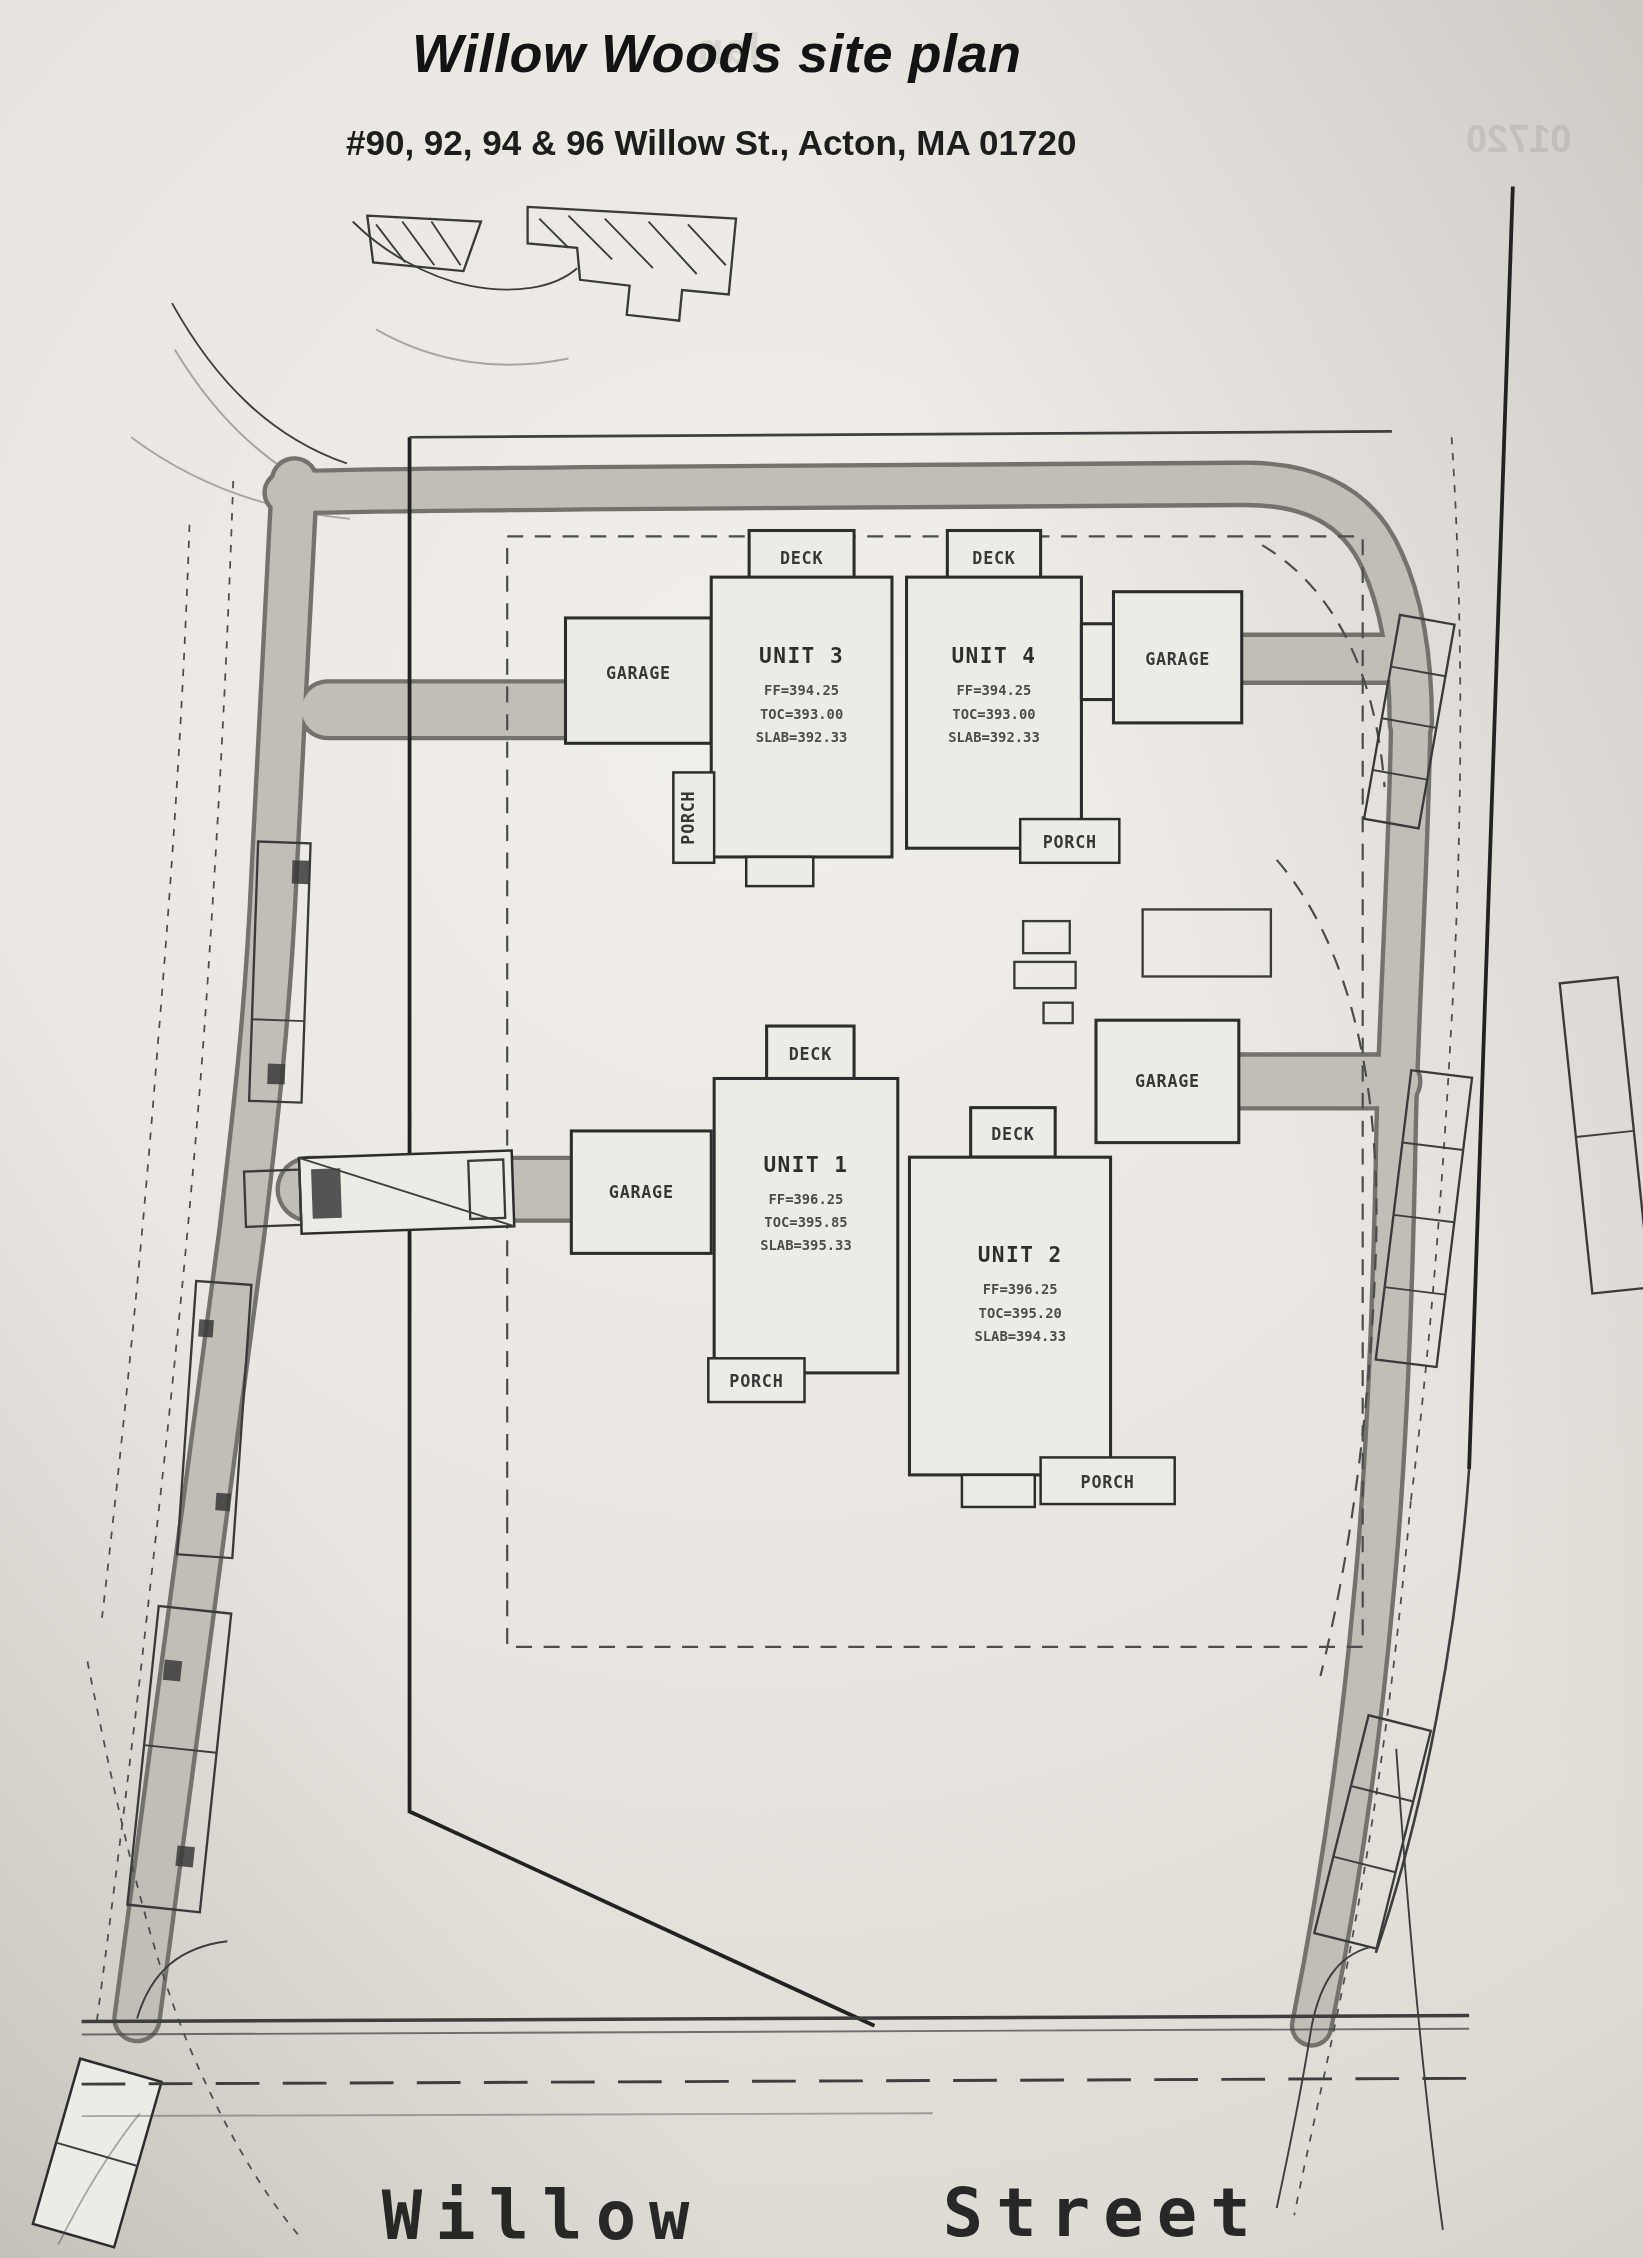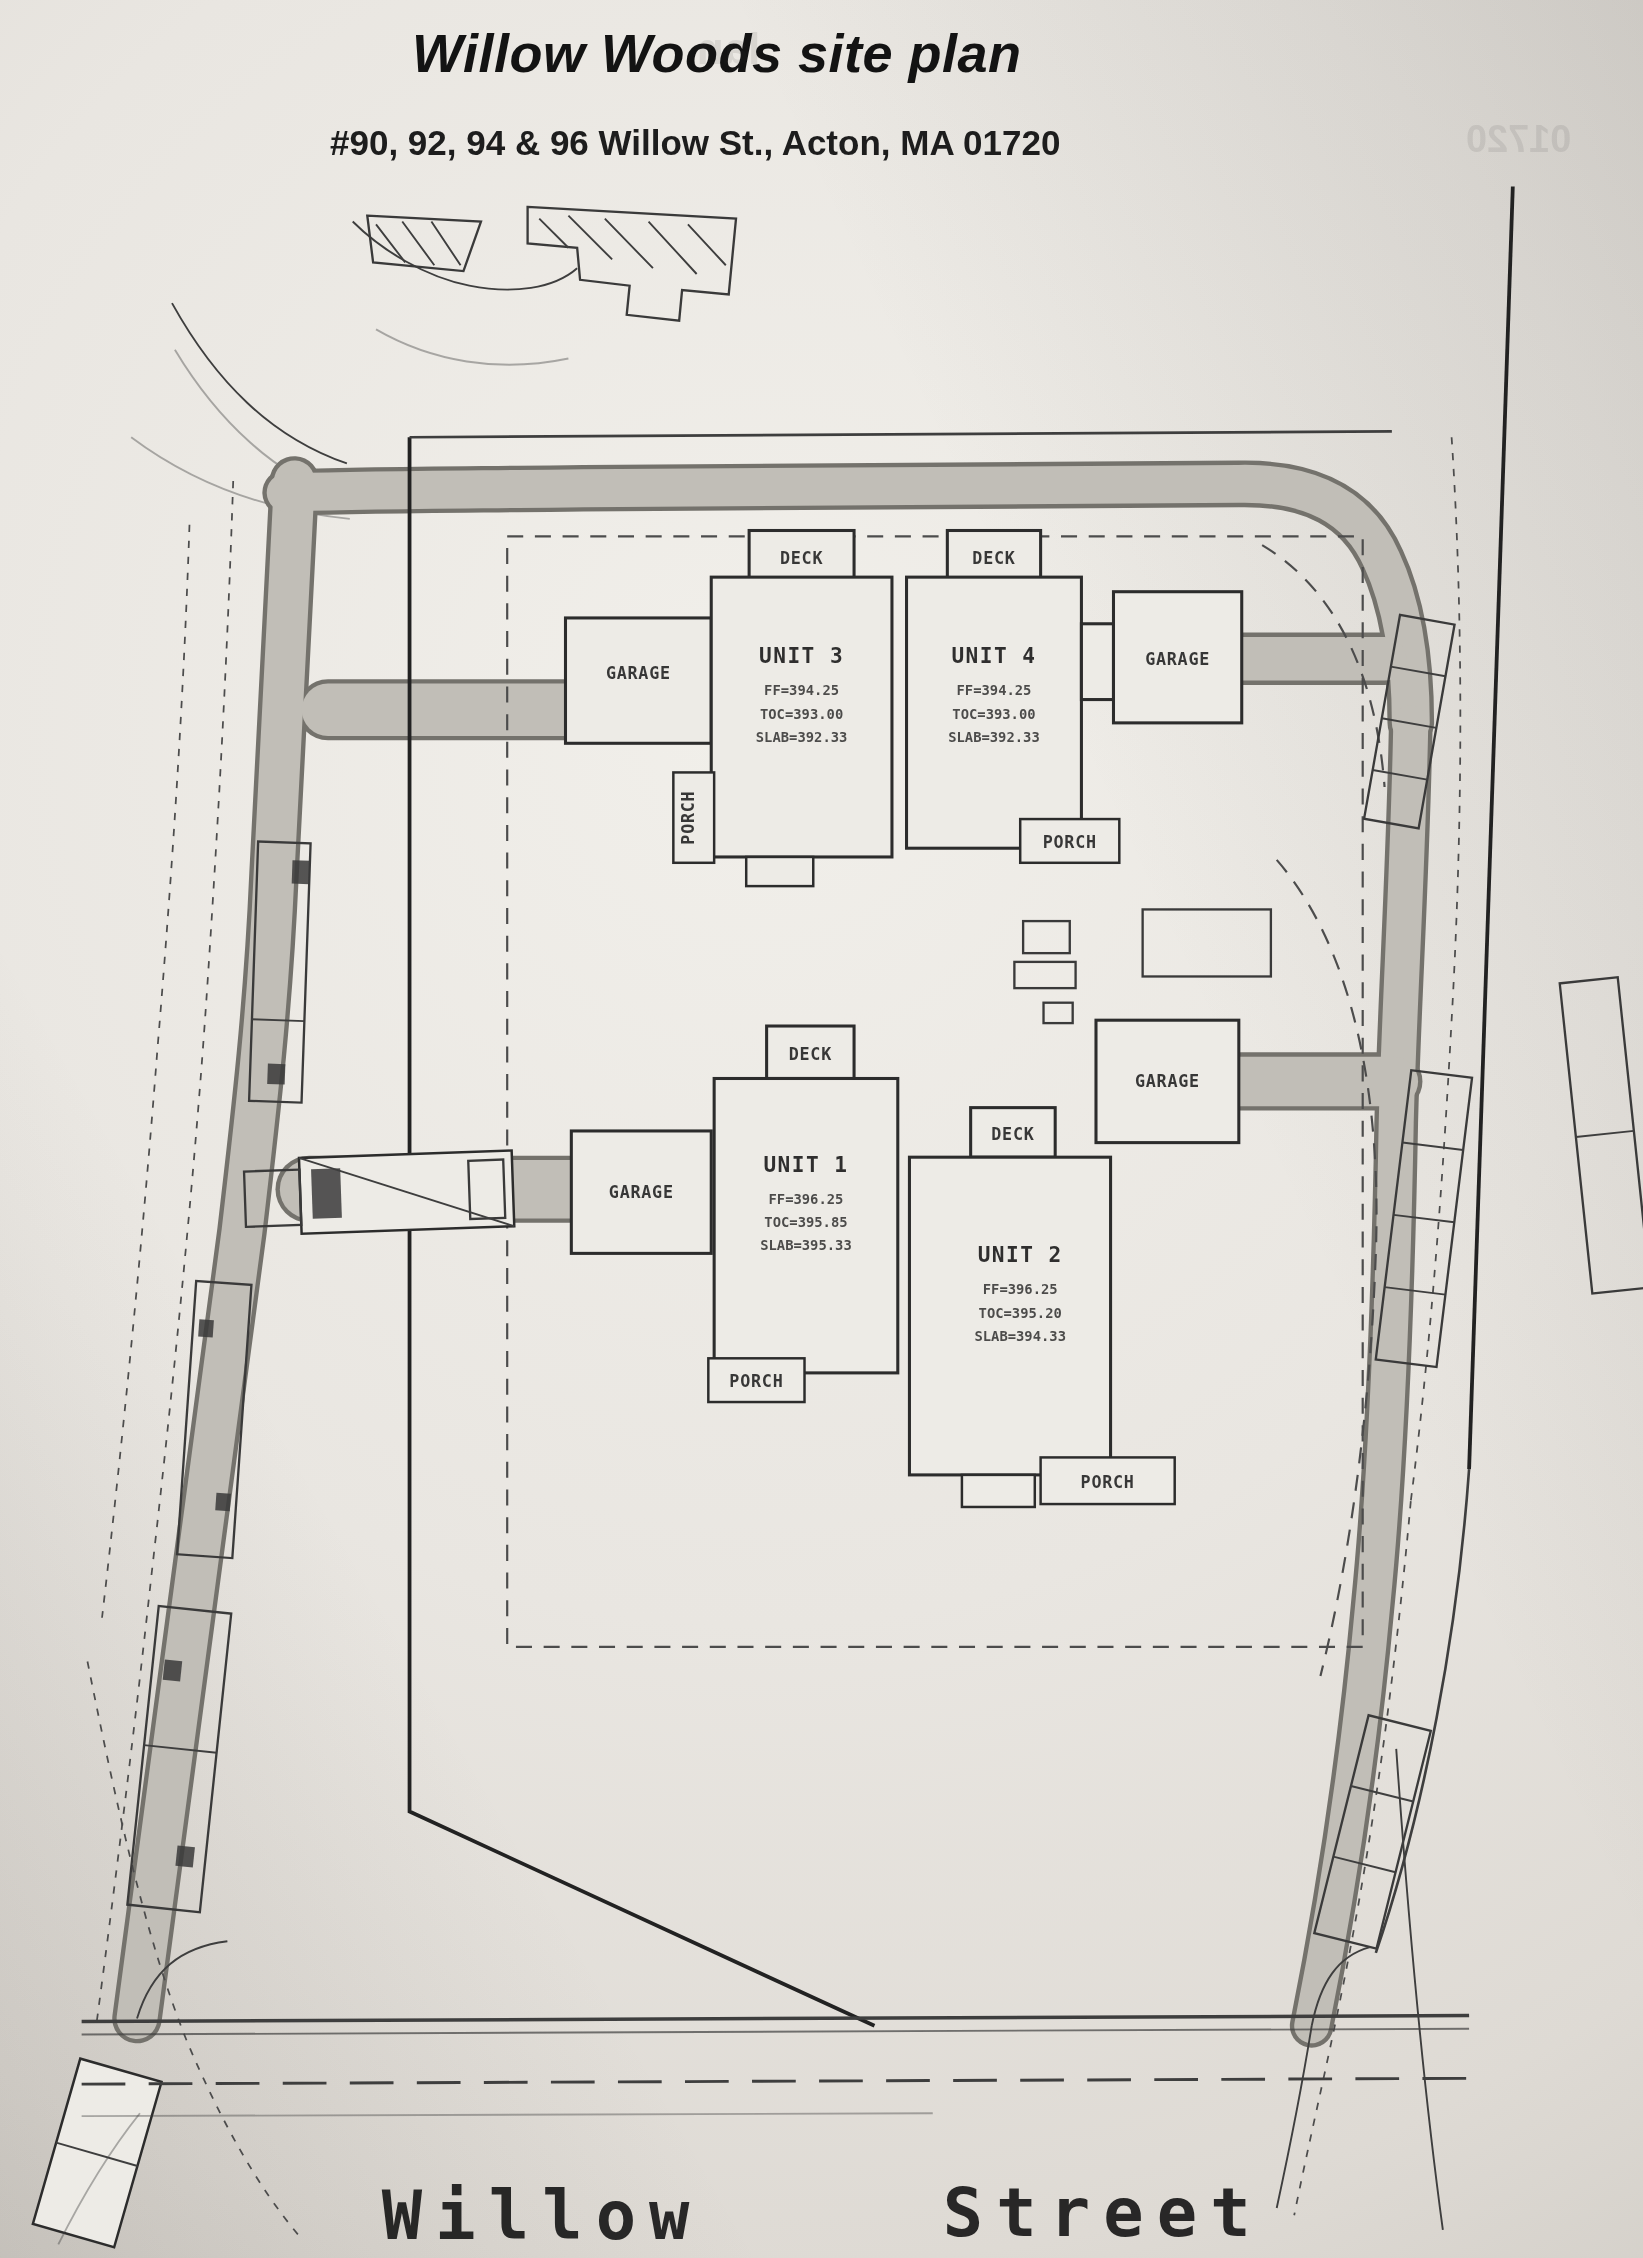--- a/index.html
+++ b/index.html
@@ -9,21 +9,21 @@
       linear-gradient(245deg, rgba(80,76,70,.16), rgba(80,76,70,0) 34%),
       linear-gradient(60deg, rgba(80,76,70,.14), rgba(80,76,70,0) 26%),
       radial-gradient(130% 95% at 46% 32%, #f1efea 0%, #e9e6e1 42%, #dedad4 72%, #c8c4bd 100%);
     font-family:"Liberation Sans", sans-serif;
   }
   .title {
     position:absolute; left:412px; top:22px; font-size:54px; font-weight:bold;
     letter-spacing:0.5px; color:#131313; white-space:nowrap;font-style:italic;
   }
   .subtitle {
-    position:absolute; left:330px; top:123px; font-size:35px; font-weight:bold;
+    position:absolute; left:346px; top:123px; font-size:35px; font-weight:bold;
     color:#1d1d1d; white-space:nowrap;
   }
   svg.plan { position:absolute; left:0; top:0; width:1644px; height:2259px; }
   .soft { filter: blur(0.4px); }
 
   
   .line   { stroke:#3e3e3e; fill:none; }
   .thin   { stroke-width:1.3; }
   .med    { stroke-width:1.8; }
   .bold   { stroke:#222; stroke-width:2.6; }

